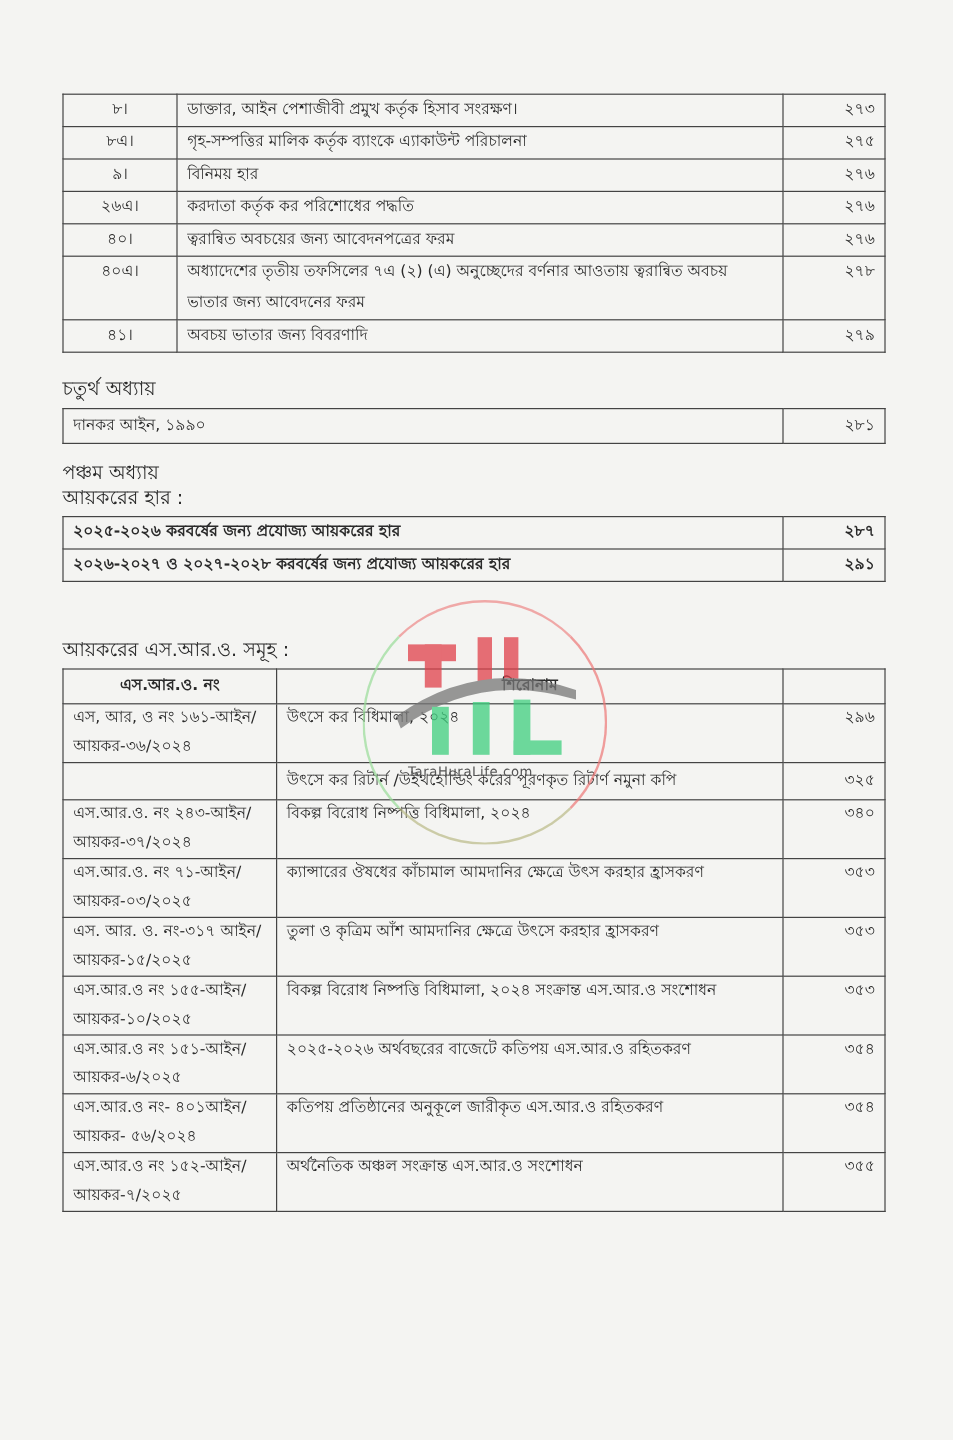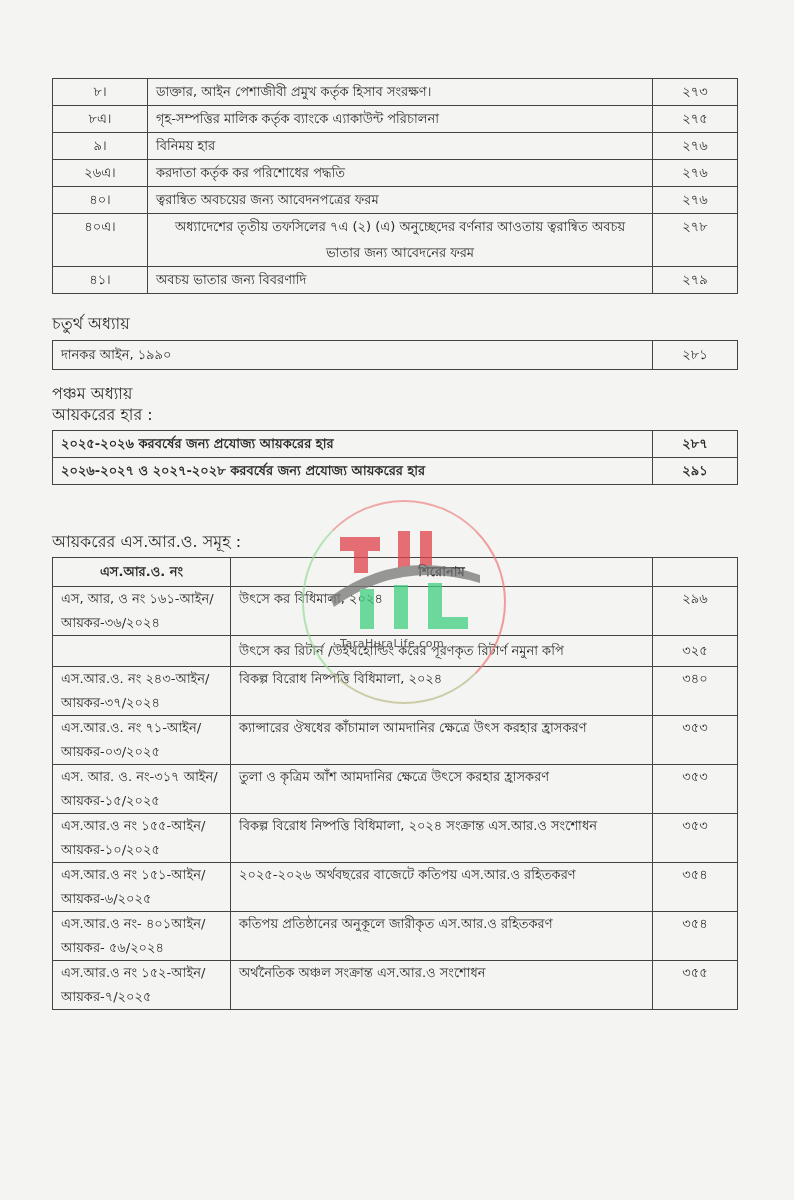--- a/index.html
+++ b/index.html
@@ -4,24 +4,24 @@
 <style>
   html, body { margin:0; padding:0; }
   body {
     width:794px; height:1200px; background:#f4f4f2; position:relative; overflow:hidden;
     font-family: "DejaVu Sans", sans-serif; color:#2a2a2a;
   }
   .page { position:absolute; left:0; top:0; width:794px; height:1200px; }
   table { border-collapse:collapse; position:absolute; font-size:13px; }
   td, th { border:1.3px solid #444; padding:0 8px; vertical-align:top; font-weight:normal; }
   .num { text-align:center; }
-  .pg { text-align:center;margin-top:12px; }
+  .pg { text-align:right;margin-top:12px; }
   .t1 { left:52px; top:78px; width:686px; }
   .t1 td { height:26px; line-height:26px; }
-  .t1 td.multi { line-height:26px;text-align:center; }
+  .t1 td.multi { line-height:26px; }
   .heading { position:absolute; left:52px; width:686px; text-align:left; font-size:16px; line-height:20px; }
   .t2 { left:52px; top:340px; width:686px; }
   .t2 td { height:28px; line-height:28px; }
   .t3 { left:52px; top:430px; width:686px; }
   .t3 td { height:26px; line-height:26px;font-weight:bold; }
   .t4 { left:52px; top:557px; width:686px; }
   .t4 th { height:28px; line-height:28px;font-weight:bold; }
   .t4 td { height:48px; line-height:24px; }
   .t4 td.single { height:30px; line-height:30px; }
   .watermark { position:absolute; left:302px; top:500px; width:200px; height:200px; border-radius:50%;

